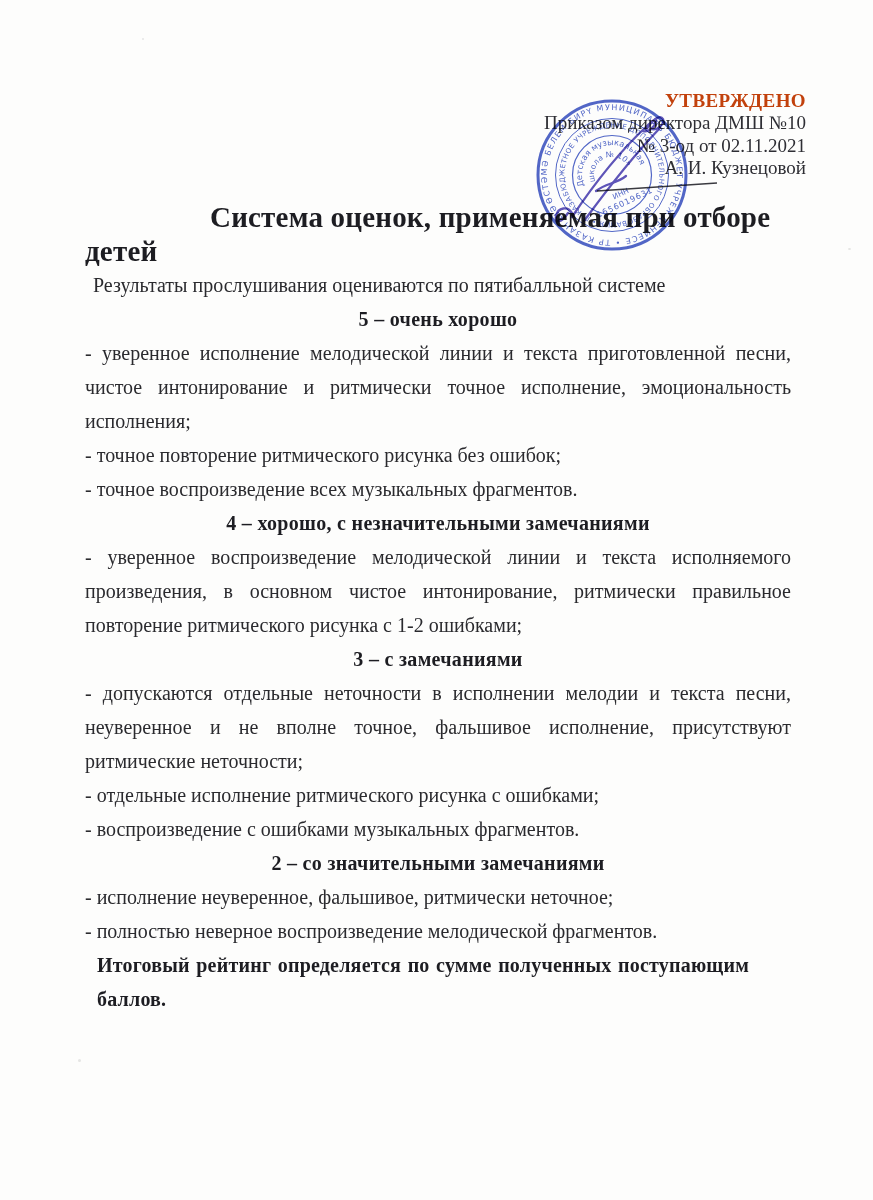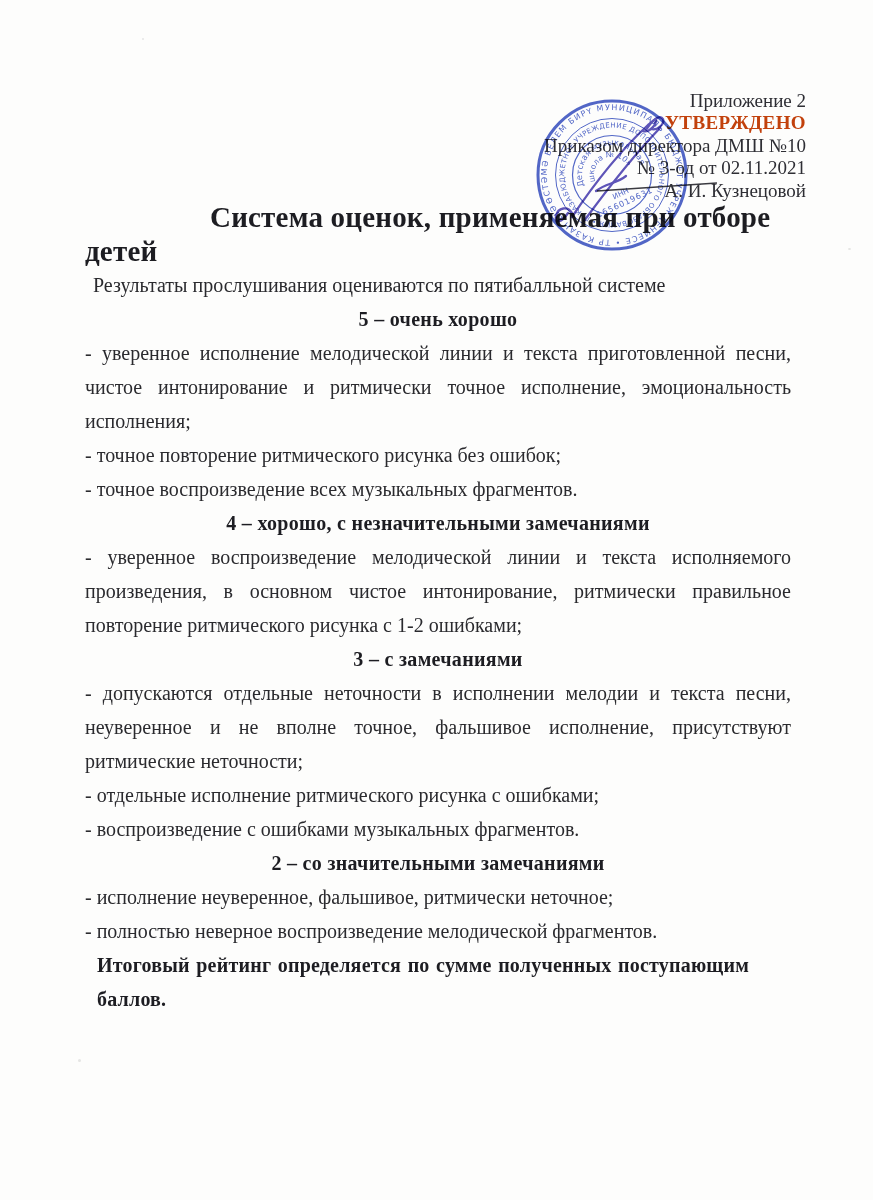--- a/index.html
+++ b/index.html
@@ -36,21 +36,20 @@
   .sign-line-svg{position:absolute;left:595px;top:175px;}
   
   .speck{position:absolute;border-radius:50%;background:#b9b9b6;opacity:.35;}
 </style>
 </head>
 <body>
 
 <div class="page">
 
   <div class="approval">
-    <div>Приложение 2</div>
     <div class="bold">УТВЕРЖДЕНО</div>
     <div>Приказом директора ДМШ №10</div>
     <div>№ 3-од от 02.11.2021</div>
     <div>А. И. Кузнецовой</div>
   </div>
 
   <div class="content">
     <h1 class="doc-title">Система оценок, применяемая при отборе детей</h1>
     <p class="intro">Результаты прослушивания оцениваются по пятибалльной системе</p>
 

